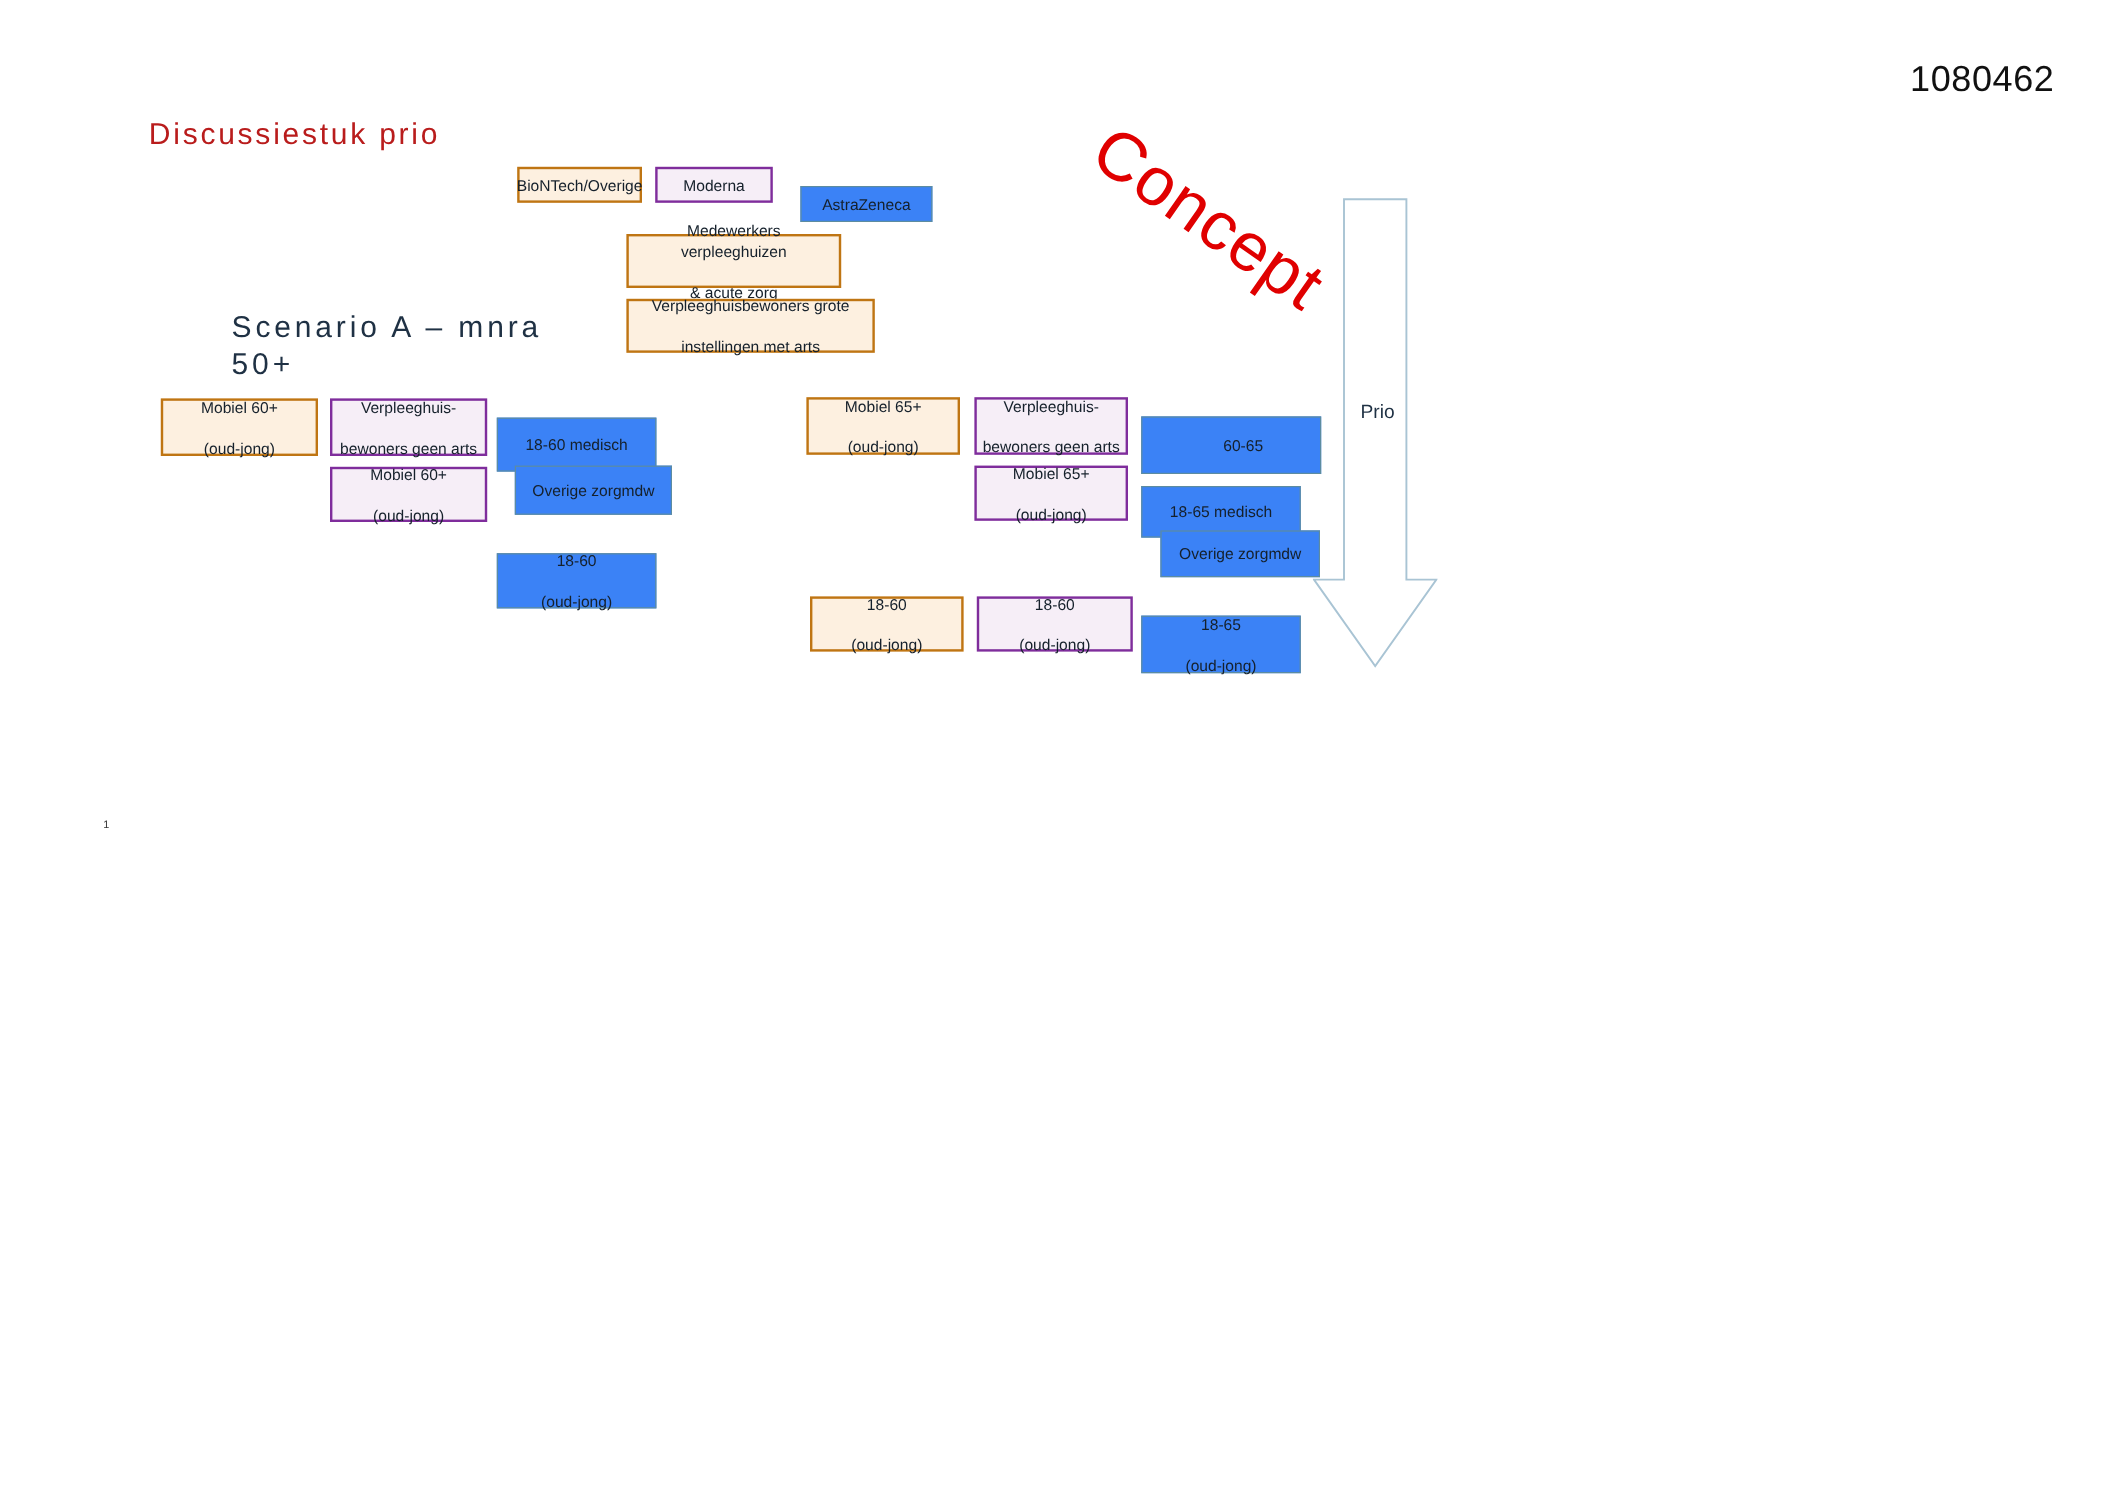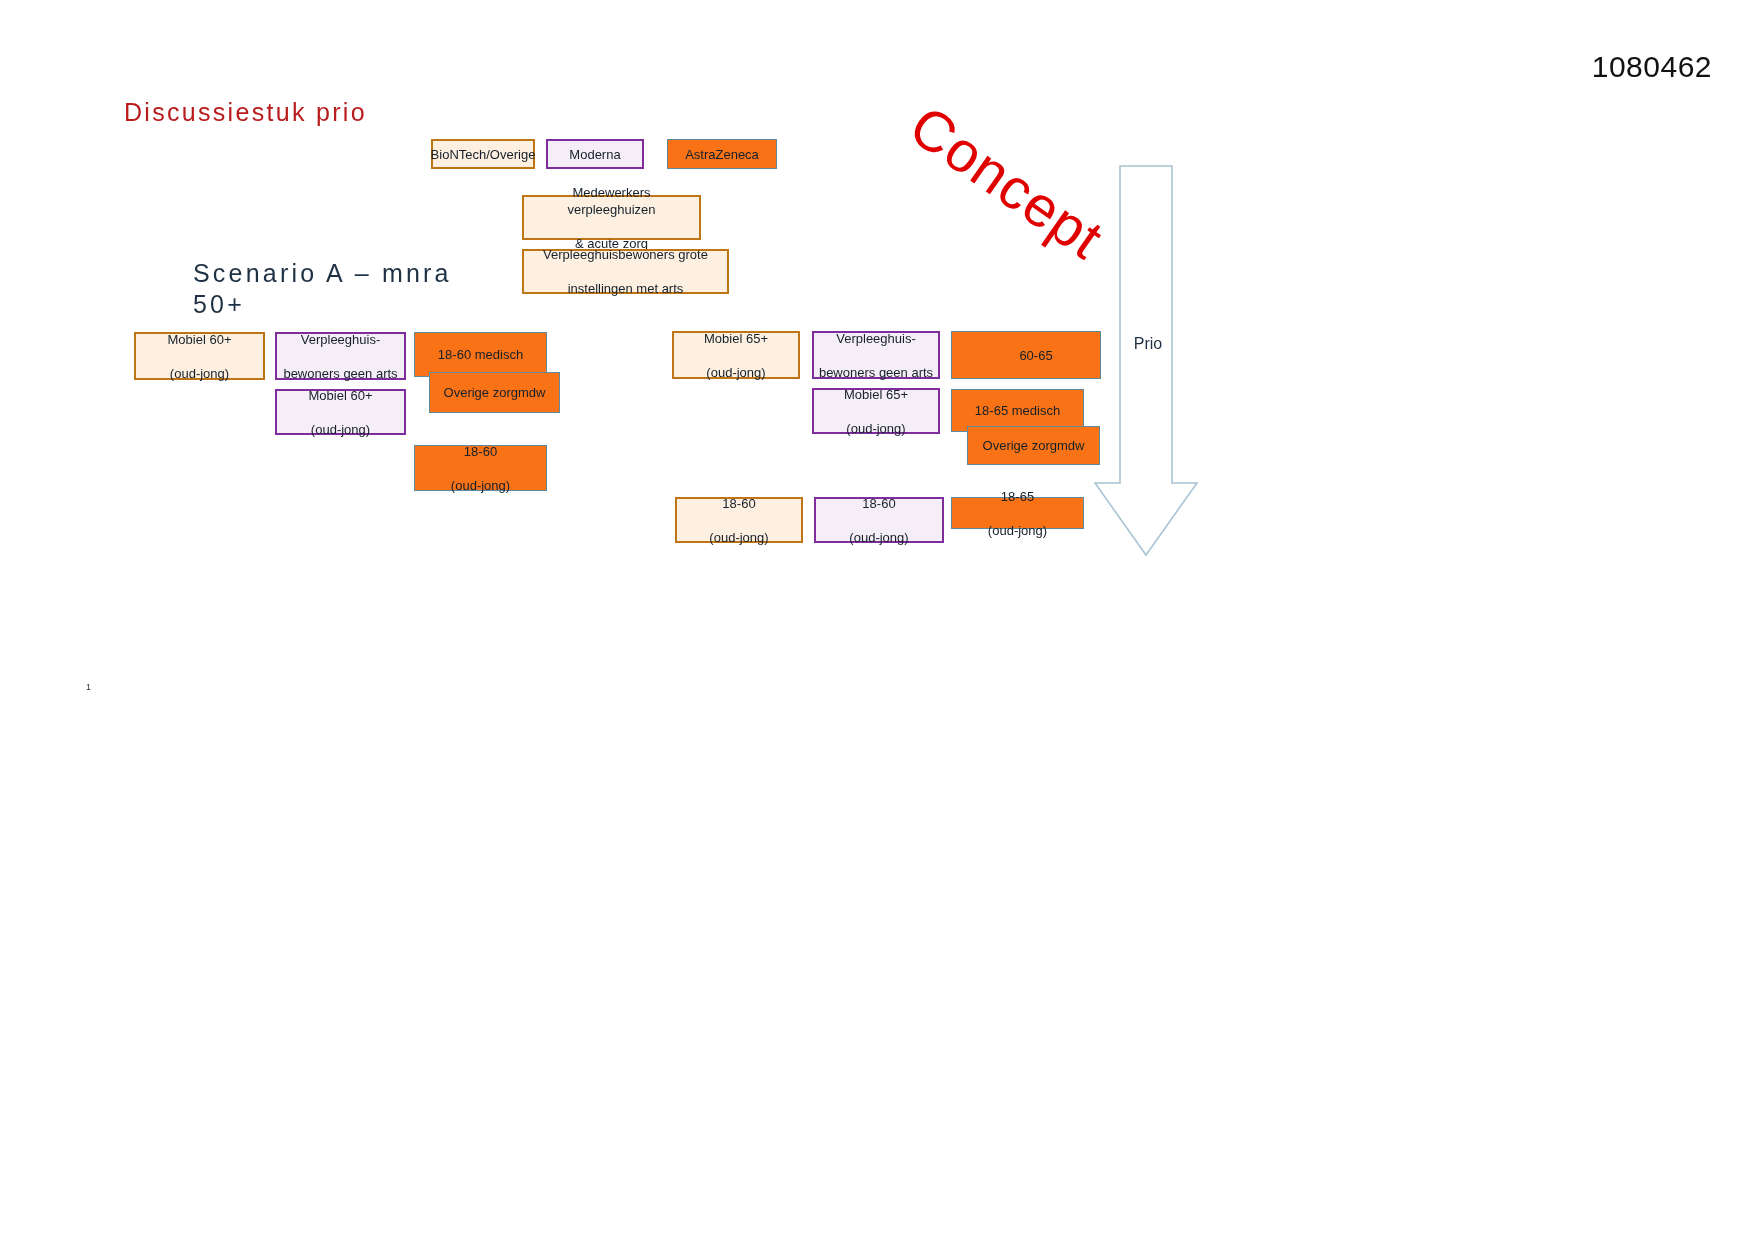--- a/index.html
+++ b/index.html
@@ -74,22 +74,23 @@
   .box span { display: block; }
   .box-orange {
     background: #fdf0e0;
     border: 2.5px solid #bf7513;
   }
   .box-purple {
     background: #f6eef7;
     border: 2.5px solid #7f2d9c;
   }
   .box-blue {
-    background: #f97316;
+    background: #3b82f6;
     border: 1.8px solid #5d8ca0;
+    margin-top: 16px;
   }
 
   
   #vax-biontech { left: 431px; top: 139px; width: 104px; height: 30px; }
   #vax-moderna  { left: 546px; top: 139px; width: 98px; height: 30px; }
   #vax-astra    { left: 667px; top: 139px; width: 110px; height: 30px; }
 
   
   #grp-medewerkers { left: 522px; top: 195px; width: 179px; height: 45px; }
   #grp-vplbewoners { left: 522px; top: 249px; width: 207px; height: 45px; }
@@ -104,21 +105,21 @@
 
   
   #b-mobiel65      { left: 672px; top: 331px; width: 128px; height: 48px; }
   #b-vpl-geenarts  { left: 812px; top: 331px; width: 128px; height: 48px; }
   #b-mobiel65-p    { left: 812px; top: 388px; width: 128px; height: 46px; }
   #b-6065          { left: 951px; top: 331px; width: 150px; height: 48px; padding-left: 24px; }
   #b-1865-medisch  { left: 951px; top: 389px; width: 133px; height: 43px; }
   #b-overige       { left: 967px; top: 426px; width: 133px; height: 39px; }
   #b-1860-oranje   { left: 675px; top: 497px; width: 128px; height: 46px; }
   #b-1860-paars    { left: 814px; top: 497px; width: 130px; height: 46px; }
-  #b-1865-blauw    { left: 951px; top: 497px; width: 133px; height: 32px; }
+  #b-1865-blauw    { left: 951px; top: 497px; width: 133px; height: 48px; }
 
   
   .watermark {
     position: absolute;
     left: 936px;
     top: 92px;
     width: 230px;
     font-family: "Liberation Sans", sans-serif;
     font-size: 57px;
     color: #e00000;

